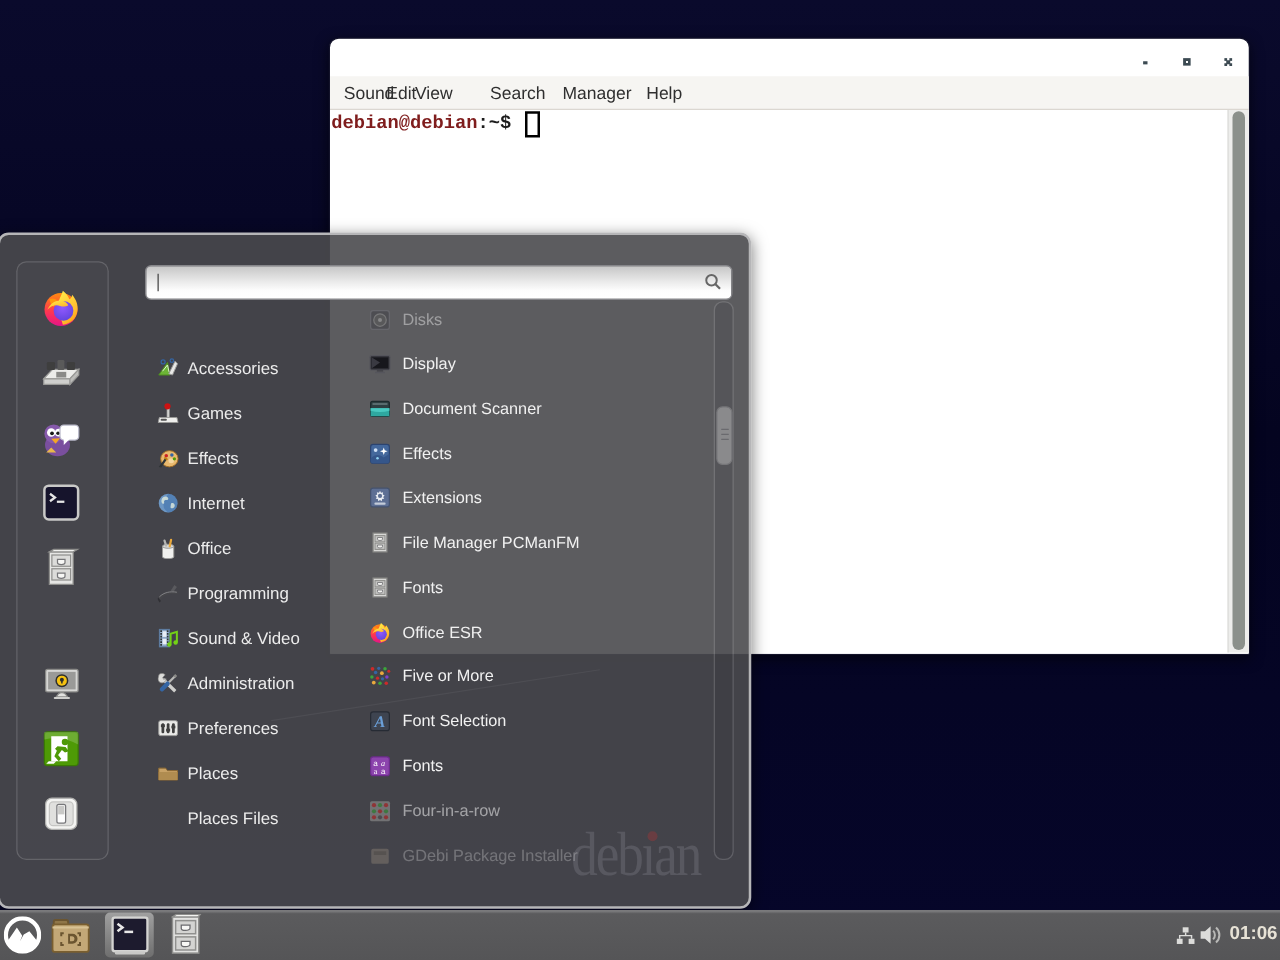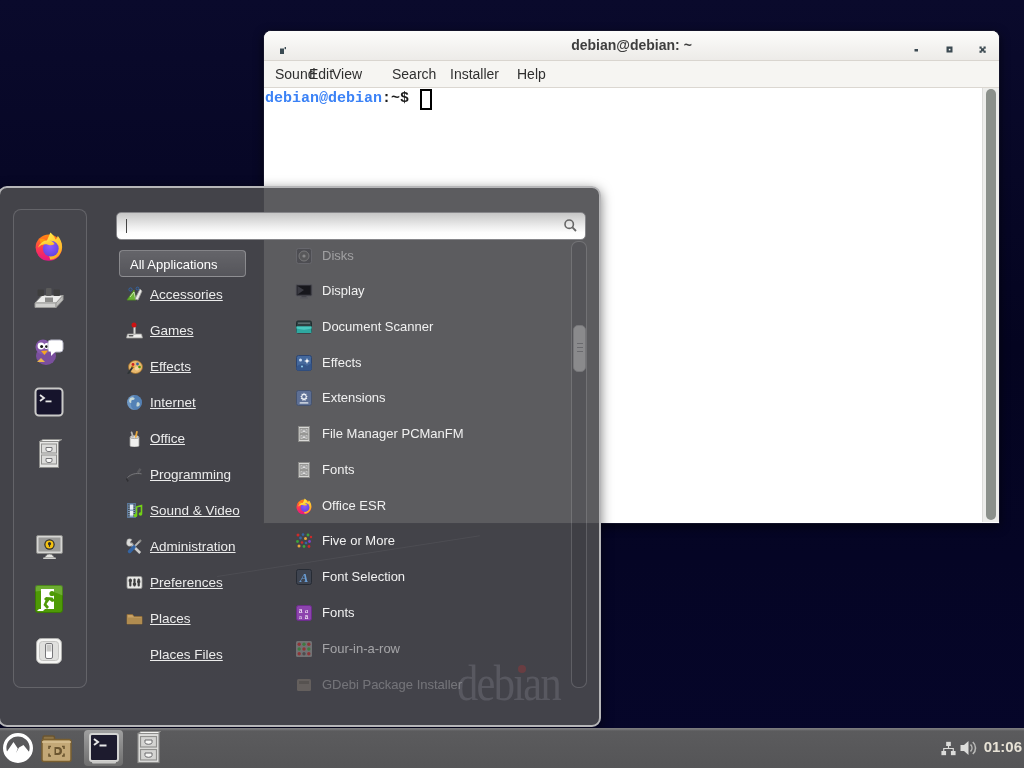--- a/index.html
+++ b/index.html
@@ -14,21 +14,21 @@
   #tbar{left:0;top:0;right:0;height:29px;border-radius:7px 7px 0 0;
         background:linear-gradient(#fcfcfb,#edebe8);border-bottom:1px solid #d9d5cf;}
   #ttitle{width:100%;text-align:center;line-height:29px;font-size:14px;
           font-weight:bold;color:#3e3e3e;}
   #tmenu{left:0;top:30px;right:0;height:26px;background:#f6f5f2;
          border-bottom:1px solid #dbd7d1;font-size:14px;color:#2f2f2f;}
   #tmenu span{position:absolute;top:0;line-height:26px;}
   #tcontent{left:0;top:57px;right:0;bottom:0;background:#fff;}
   #prompt{left:1px;top:2px;font:bold 15px "Liberation Mono",monospace;color:#1c1c1c;
           white-space:pre;}
-  #prompt b{color:#3b82f6;font-weight:bold;font-family:Liberation Mono, monospace;}
+  #prompt b{color:#7f1d1d;font-weight:bold;font-family:Liberation Mono, monospace;}
   #cursor{left:156px;top:1px;width:8px;height:17px;border:2px solid #000;}
   #tscroll{right:0;top:0;bottom:1px;width:16px;background:#ededeb;border-left:1px solid #dcdcda;}
   #tthumb{left:3px;top:1px;bottom:2px;width:10px;background:#8b908b;border-radius:5px;}
 
   
   #menu{left:-2px;top:186px;width:599px;height:537px;background:rgba(74,74,78,.9);
         border:2px solid #b6b6b8;border-radius:9px;box-shadow:0 3px 12px rgba(0,0,0,.5);}
   #wmark{left:457px;top:470px;font:50px "Liberation Serif",serif;
          color:rgba(210,210,220,.15);letter-spacing:-2px;line-height:1;
          transform:scaleX(.85);transform-origin:0 0;}
@@ -38,21 +38,21 @@
   .fav{left:33px;width:32px;height:32px;}
   #search{left:116px;top:24px;width:468px;height:26px;border:1px solid #86868a;
           border-radius:5px;background:linear-gradient(#c6c6c6,#ececec 50%,#fdfdfd 75%,#ffffff);}
   #scur{left:9px;top:6px;width:1px;height:14px;background:#444;}
   #sglass{right:7px;top:5px;}
   #allapps{left:119px;top:62px;width:127px;height:27px;border:1px solid rgba(255,255,255,.28);
            border-radius:4px;background:linear-gradient(rgba(255,255,255,.18),rgba(255,255,255,.10));color:#fff;font-size:13px;
            line-height:27px;padding-left:10px;box-sizing:border-box;}
   .cat{left:126px;height:36px;color:#ececec;font-size:13.5px;}
   .cat .ci{position:absolute;left:0;top:9px;width:17px;height:17px;}
-  .cat .ct{position:absolute;left:24px;top:0;line-height:36px;white-space:nowrap;text-decoration:underline;}
+  .cat .ct{position:absolute;left:24px;top:0;line-height:36px;white-space:nowrap;}
   .app{left:295px;height:36px;color:#f1f1f1;font-size:13px;}
   .app .ai{position:absolute;left:0;top:9px;width:18px;height:18px;}
   .app .at{position:absolute;left:27px;top:0;line-height:36px;white-space:nowrap;}
   #mscroll{left:571px;top:53px;width:14px;height:445px;border:1px solid rgba(255,255,255,.17);
            border-radius:7px;background:rgba(30,30,36,.10);}
   #mthumb{left:573px;top:137px;width:13px;height:47px;background:#8a8a8c;border-radius:5px;
           border:1px solid #77777a;box-sizing:border-box;}
   .grip{position:absolute;left:3px;width:6px;height:1px;background:#6a6a6e;}
   #streak{left:217px;top:388px;width:266px;height:1px;background:rgba(255,255,255,.055);
           transform:rotate(-8.8deg);transform-origin:left center;}
@@ -61,45 +61,38 @@
   #bar{left:0;top:728px;width:1024px;height:40px;
        background:linear-gradient(#7a7a7c 0px,#7a7a7c 1px,#5b5b5d 3px,#555557 100%);}
   #tbtn{left:84px;top:730px;width:39px;height:36px;border-radius:4px;
         background:linear-gradient(#a0a0a0,#6e6e6e);}
   #clock{right:2px;top:732px;font-size:15px;font-weight:bold;color:#e7e2d6;line-height:30px;}
 </style>
 </head>
 <body>
 
 <div class="abs" id="term">
-  <div class="abs" id="tbar">
-    <div id="ttitle">debian@debian: ~</div>
-    <svg class="abs" style="left:16px;top:16px" width="6" height="7" viewBox="0 0 6 7">
-      <rect x="0" y="1.5" width="4" height="5.5" fill="#3a4a52"></rect>
-      <rect x="4.6" y="0" width="1.4" height="2.2" fill="#3a4a52"></rect>
-    </svg>
-  </div>
   <svg class="abs" style="left:650px;top:15px" width="76" height="8" viewBox="0 0 76 8">
      <rect x="0.5" y="3" width="3.5" height="2.5" fill="#3c4a52"></rect>
      <rect x="32.5" y="0.5" width="6" height="6" fill="#3c4a52"></rect>
      <rect x="34.8" y="2.8" width="1.6" height="1.6" fill="#fff"></rect>
      <g fill="#3c4a52">
        <rect x="65.5" y="0.5" width="2.2" height="2.2"></rect>
         <rect x="69.5" y="0.5" width="2.2" height="2.2"></rect>
        <rect x="67" y="2.2" width="3.2" height="3.2"></rect>
        <rect x="65.5" y="4.6" width="2.2" height="2.2"></rect>
         <rect x="69.5" y="4.6" width="2.2" height="2.2"></rect>
      </g>
   </svg>
   <div class="abs" id="tmenu">
     <span style="left:11px">Sound</span>
     <span style="left:45px">Edit</span>
     <span style="left:68px">View</span>
     <span style="left:128px">Search</span>
-    <span style="left:186px">Installer</span>
+    <span style="left:186px">Manager</span>
     <span style="left:253px">Help</span>
   </div>
   <div class="abs" id="tcontent">
     <div class="abs" id="prompt"><b>debian@debian</b>:~$</div>
     <div class="abs" id="cursor"></div>
     <div class="abs" id="tscroll">
         <div class="abs" id="tthumb"></div>
       </div>
   </div>
 </div>
@@ -195,21 +188,20 @@
   </svg>
 
   <div class="abs" id="search">
     <div class="abs" id="scur"></div>
     <svg class="abs" id="sglass" width="15" height="15" viewBox="0 0 15 15">
       <circle cx="6.2" cy="6.2" r="4.2" fill="none" stroke="#666" stroke-width="1.6"></circle>
       <line x1="9.4" y1="9.4" x2="13" y2="13" stroke="#666" stroke-width="1.8"></line>
     </svg>
   </div>
 
-  <div class="abs" id="allapps">All Applications</div>
 
   <div class="abs cat" style="top:89px">
       <svg class="ci" viewBox="0 0 17 17">
       <path d="M1 14 L8 4 L10 14 Z" fill="#6cb536" stroke="#4e8f1f" stroke-width=".8"></path>
       <path d="M4 11 L8 6 L9.2 11.5" fill="none" stroke="#dff0d0" stroke-width=".8"></path>
       <path d="M9 13 L14 3 L16 5 L12 14 Z" fill="#e8e8e6" stroke="#9a9a98" stroke-width=".8"></path>
       <circle cx="4.5" cy="3.5" r="1.6" fill="none" stroke="#3465a4" stroke-width="1"></circle>
       <circle cx="11.5" cy="2.5" r="1.4" fill="none" stroke="#3465a4" stroke-width="1"></circle>
     </svg>
       <span class="ct">Accessories</span>

